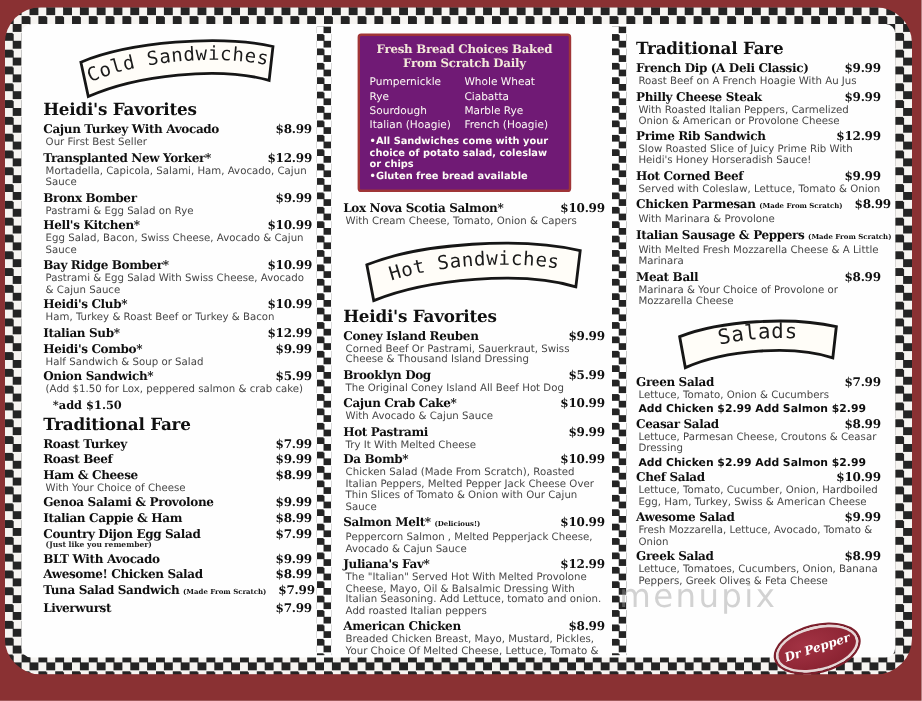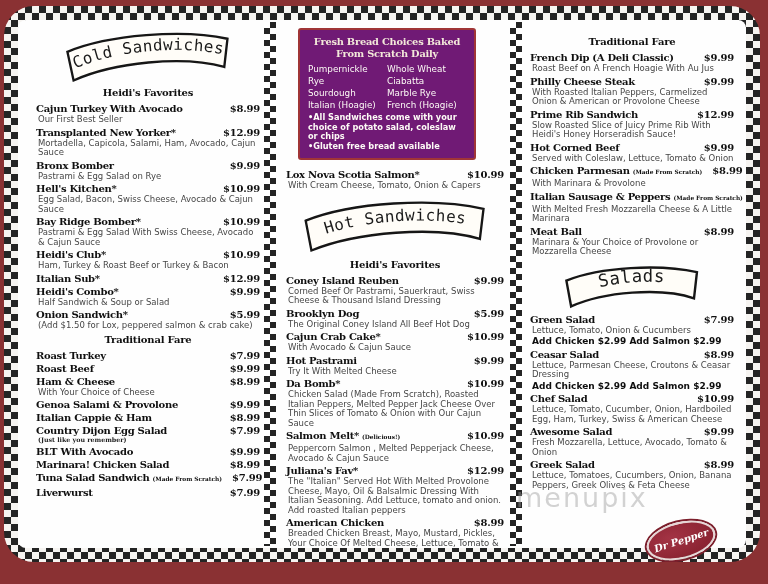--- a/index.html
+++ b/index.html
@@ -32,22 +32,22 @@
   .vsep-1{left:246px;}
   .vsep-2{left:492px;}
 
   
   .ribbon-wrap{text-align:center;margin-bottom:2px;}
   svg.ribbon{display:block;margin:0 auto;overflow:visible;}
   .rshape{fill:#fffdf8;stroke:#161616;stroke-width:2.5;}
   .ribbon-text{font-family:"DejaVu Sans Mono",monospace;font-size:17px;fill:#1a1a1a;letter-spacing:0.5px;}
 
   .sec-header{
-    font-family:"DejaVu Serif",serif;font-weight:bold;font-size:10px;
-    text-align:center;color:#101010;margin:1px 0 4px;line-height:13px;letter-spacing:-0.2px;
+    font-family:"DejaVu Serif",serif;font-weight:bold;font-size:14px;
+    color:#101010;margin:1px 0 4px;line-height:13px;letter-spacing:-0.2px;
   }
   .note{
     font-family:"DejaVu Serif",serif;font-weight:bold;font-size:9.5px;
     color:#101010;margin:1px 0 3px 8px;line-height:12px;
   }
 
   .item{margin:0 0 2px 0;}
   .irow{display:flex;align-items:baseline;line-height:11px;}
   .iname{
     font-family:"DejaVu Serif",serif;font-weight:bold;font-size:10px;
@@ -226,20 +226,21 @@
 
               <span class="ifill"></span>
               <span class="iprice">$5.99</span>
             </div>
 
             <div class="idesc">(Add $1.50 for Lox, peppered salmon &amp; crab cake)</div>
 
           </div>
         </div>
 
+      <div class="note">*add $1.50</div>
       <div class="sec-header">Traditional Fare</div>
 
       <div>
 
           <div class="item">
             <div class="irow">
               <span class="iname">Roast Turkey</span>
 
               <span class="ifill"></span>
               <span class="iprice">$7.99</span>
@@ -305,21 +306,21 @@
               <span class="iname">BLT With Avocado</span>
 
               <span class="ifill"></span>
               <span class="iprice">$9.99</span>
             </div>
 
           </div>
 
           <div class="item">
             <div class="irow">
-              <span class="iname">Marinara! Chicken Salad</span>
+              <span class="iname">Awesome! Chicken Salad</span>
 
               <span class="ifill"></span>
               <span class="iprice">$8.99</span>
             </div>
 
           </div>
 
           <div class="item">
             <div class="irow">
               <span class="iname">Tuna Salad Sandwich</span>

